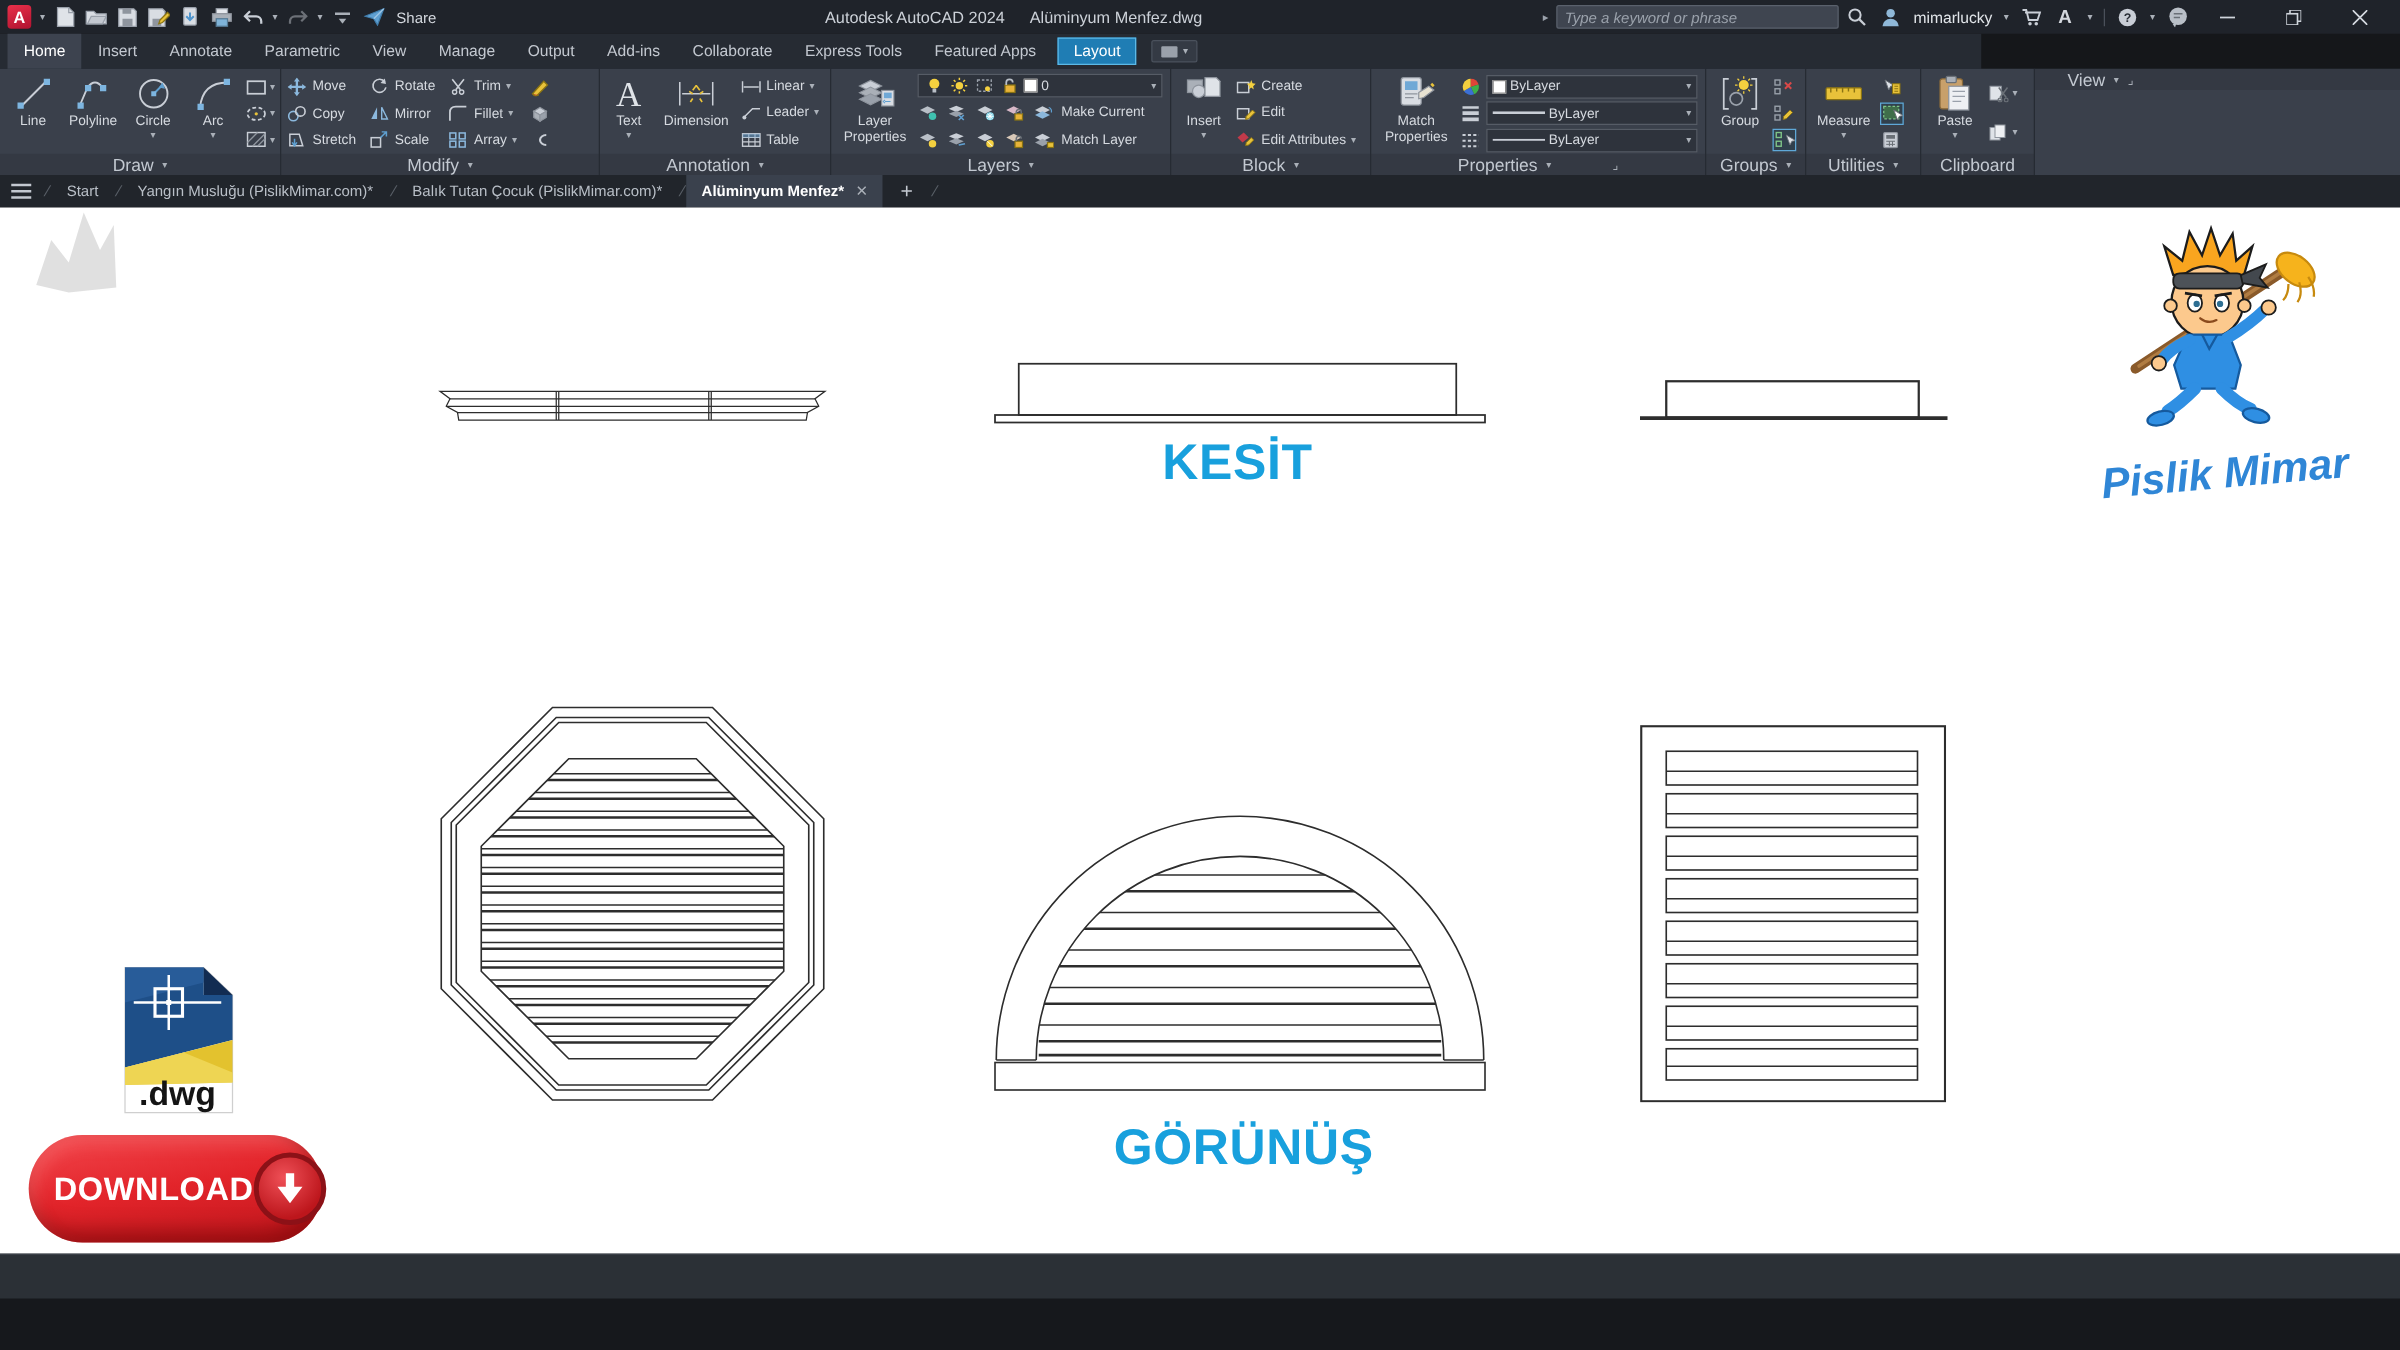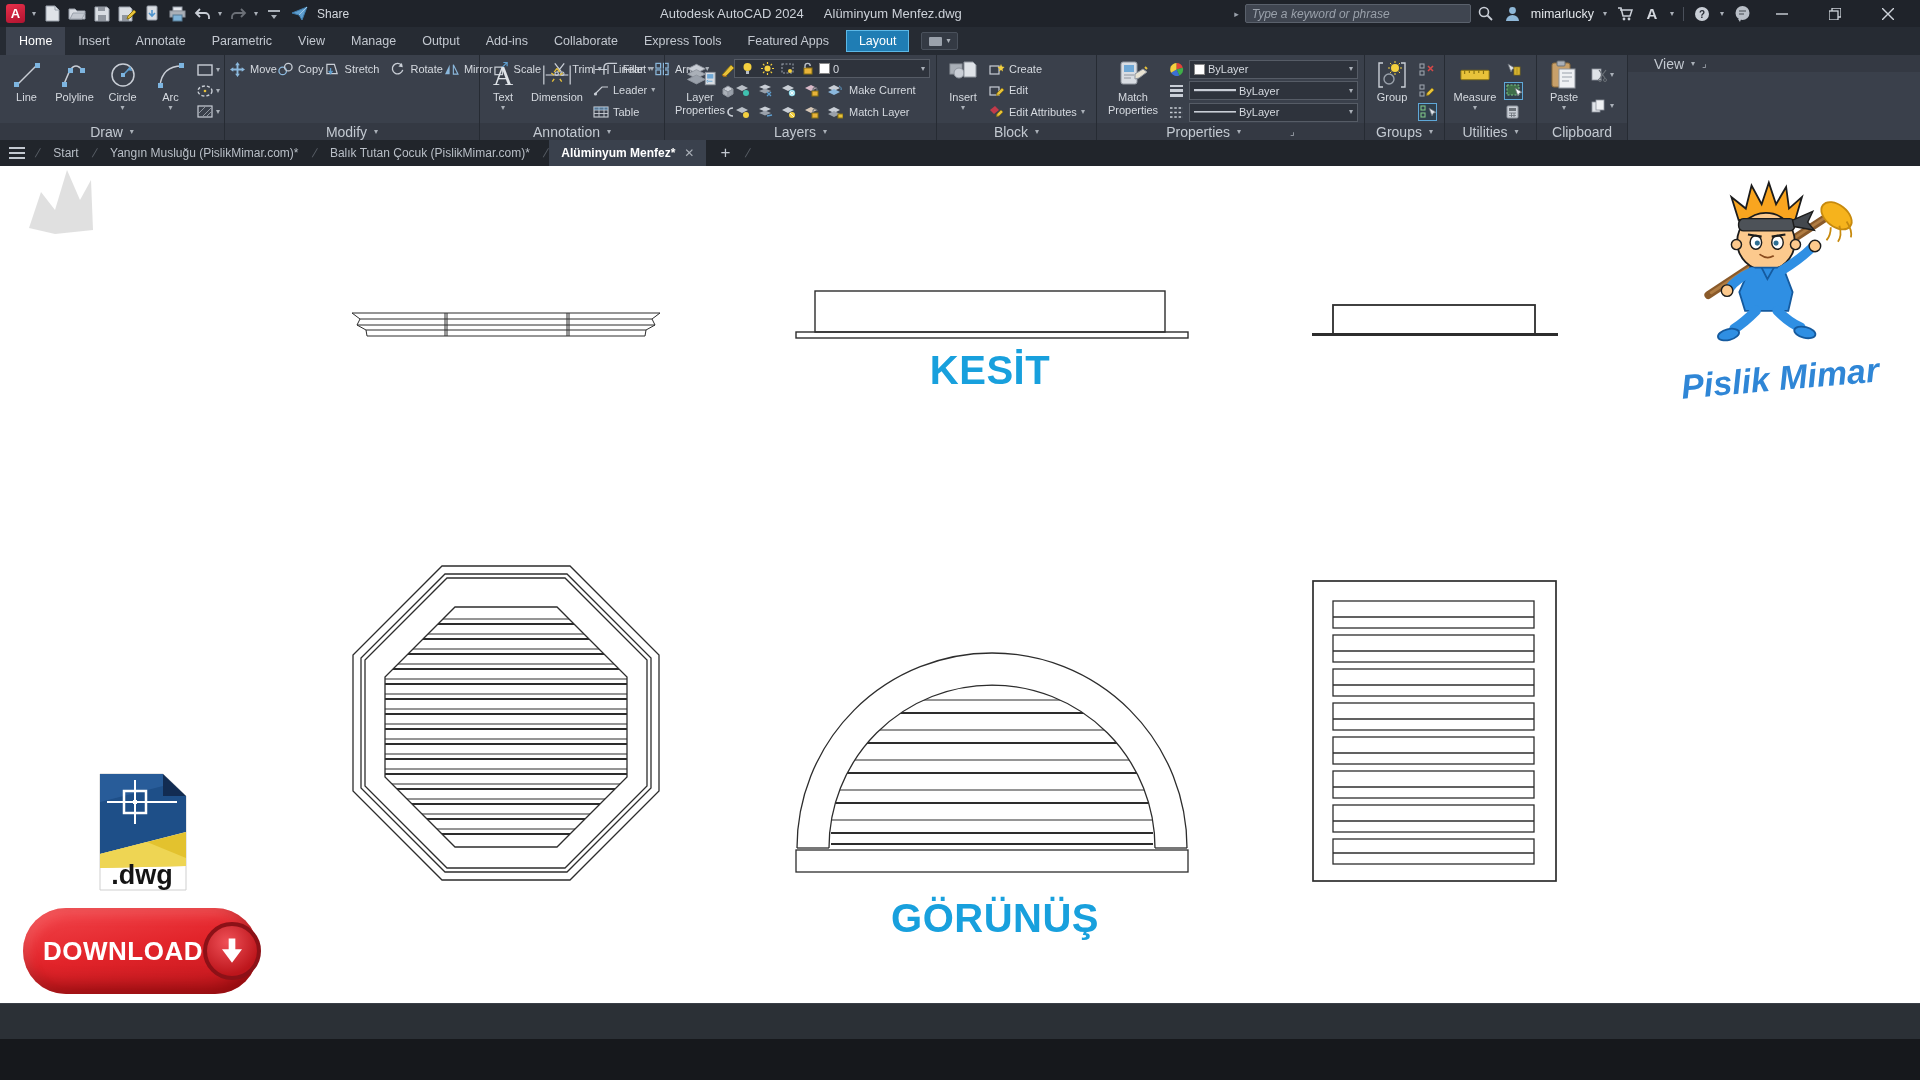--- a/index.html
+++ b/index.html
@@ -23,21 +23,21 @@
   .search-arrow{color:#9aa1ab;font-size:9px;}
   .search-arrow::after{content:"▸";}
   .search-input{width:226px;height:19px;background:#3f4550;border:1px solid#5a616c;border-radius:2px;
     color:#d8dce2;font-size:12px;padding:0 6px;font-style:italic;}
   .search-input::placeholder{color:#9aa1ab;font-style:italic;}
   .wctl{width:44px;height:27px;display:flex;align-items:center;justify-content:center;color:#cfd4db;}
   .user-name{font-size:12.5px;color:#e2e6ea;}
   .tb-divider{width:1px;height:14px;background:#4a505a;}
 
   
-  .menubar{position:absolute;top:27px;left:0;width:1920px;height:28px;background:#262b33;display:flex;
+  .menubar{position:absolute;top:27px;left:0;width:1585px;height:28px;background:#262b33;display:flex;
     align-items:stretch;padding-left:6px;}
   .mtab{display:flex;align-items:center;padding:0 13px;font-size:12.5px;color:#c3c8d0;}
   .mtab.active{background:#3d434f;color:#fff;}
   .mtab.layout{background:#1f7db4;border:1px solid #5cb8e6;color:#fff;margin:3px 4px;padding:0 12px;}
   .wsbtn{display:flex;align-items:center;gap:4px;margin:5px 0 5px 8px;background:#343a44;border:1px solid #4a515c;
     padding:0 7px;border-radius:2px;}
   .wsbox{width:13px;height:9px;background:#9aa1ab;border-radius:1px;}
 
   
   .ribbon{position:absolute;top:55px;left:0;width:1920px;height:85px;background:#3a404b;display:flex;}
@@ -47,21 +47,21 @@
     font-size:14px;color:#c3c9d1;background:rgba(0,0,0,.10);}
   .bigbtn{display:flex;flex-direction:column;align-items:center;width:48px;padding-top:2px;color:#d6dae0;
     font-size:11px;line-height:1.15;text-align:center;}
   .bicon{width:32px;height:30px;display:flex;align-items:center;justify-content:center;}
   .blabel{margin-top:1px;}
   .minicol{display:flex;flex-direction:column;justify-content:space-around;padding:1px 0;}
   .sbtn{display:flex;align-items:center;gap:3px;height:18px;}
   .sicon{width:17px;height:16px;display:flex;align-items:center;justify-content:center;}
   .srow{display:flex;align-items:center;gap:4px;height:20px;font-size:11px;color:#d6dae0;white-space:nowrap;}
   .modcols{display:flex;gap:10px;}
-  .modcol{display:flex;flex-direction:row;justify-content:space-between;padding:1px 0;}
+  .modcol{display:flex;flex-direction:column;justify-content:space-between;padding:1px 0;}
   .combo{display:flex;align-items:center;gap:3px;background:#2e333c;border:1px solid #565c66;height:19px;
     padding:0 4px;font-size:11px;color:#d6dae0;}
   .combo .caret{margin-left:auto;}
   .swatch{width:11px;height:11px;background:#fff;border:1px solid #888;}
   .lcol{display:flex;flex-direction:column;justify-content:space-between;padding:1px 0;}
   .expander{font-size:10px;color:#aab0b8;}
   .expander::after{content:"⌟";}
 
   
   .filetabs{position:absolute;top:140px;left:0;width:1920px;height:26px;background:#21252b;display:flex;

